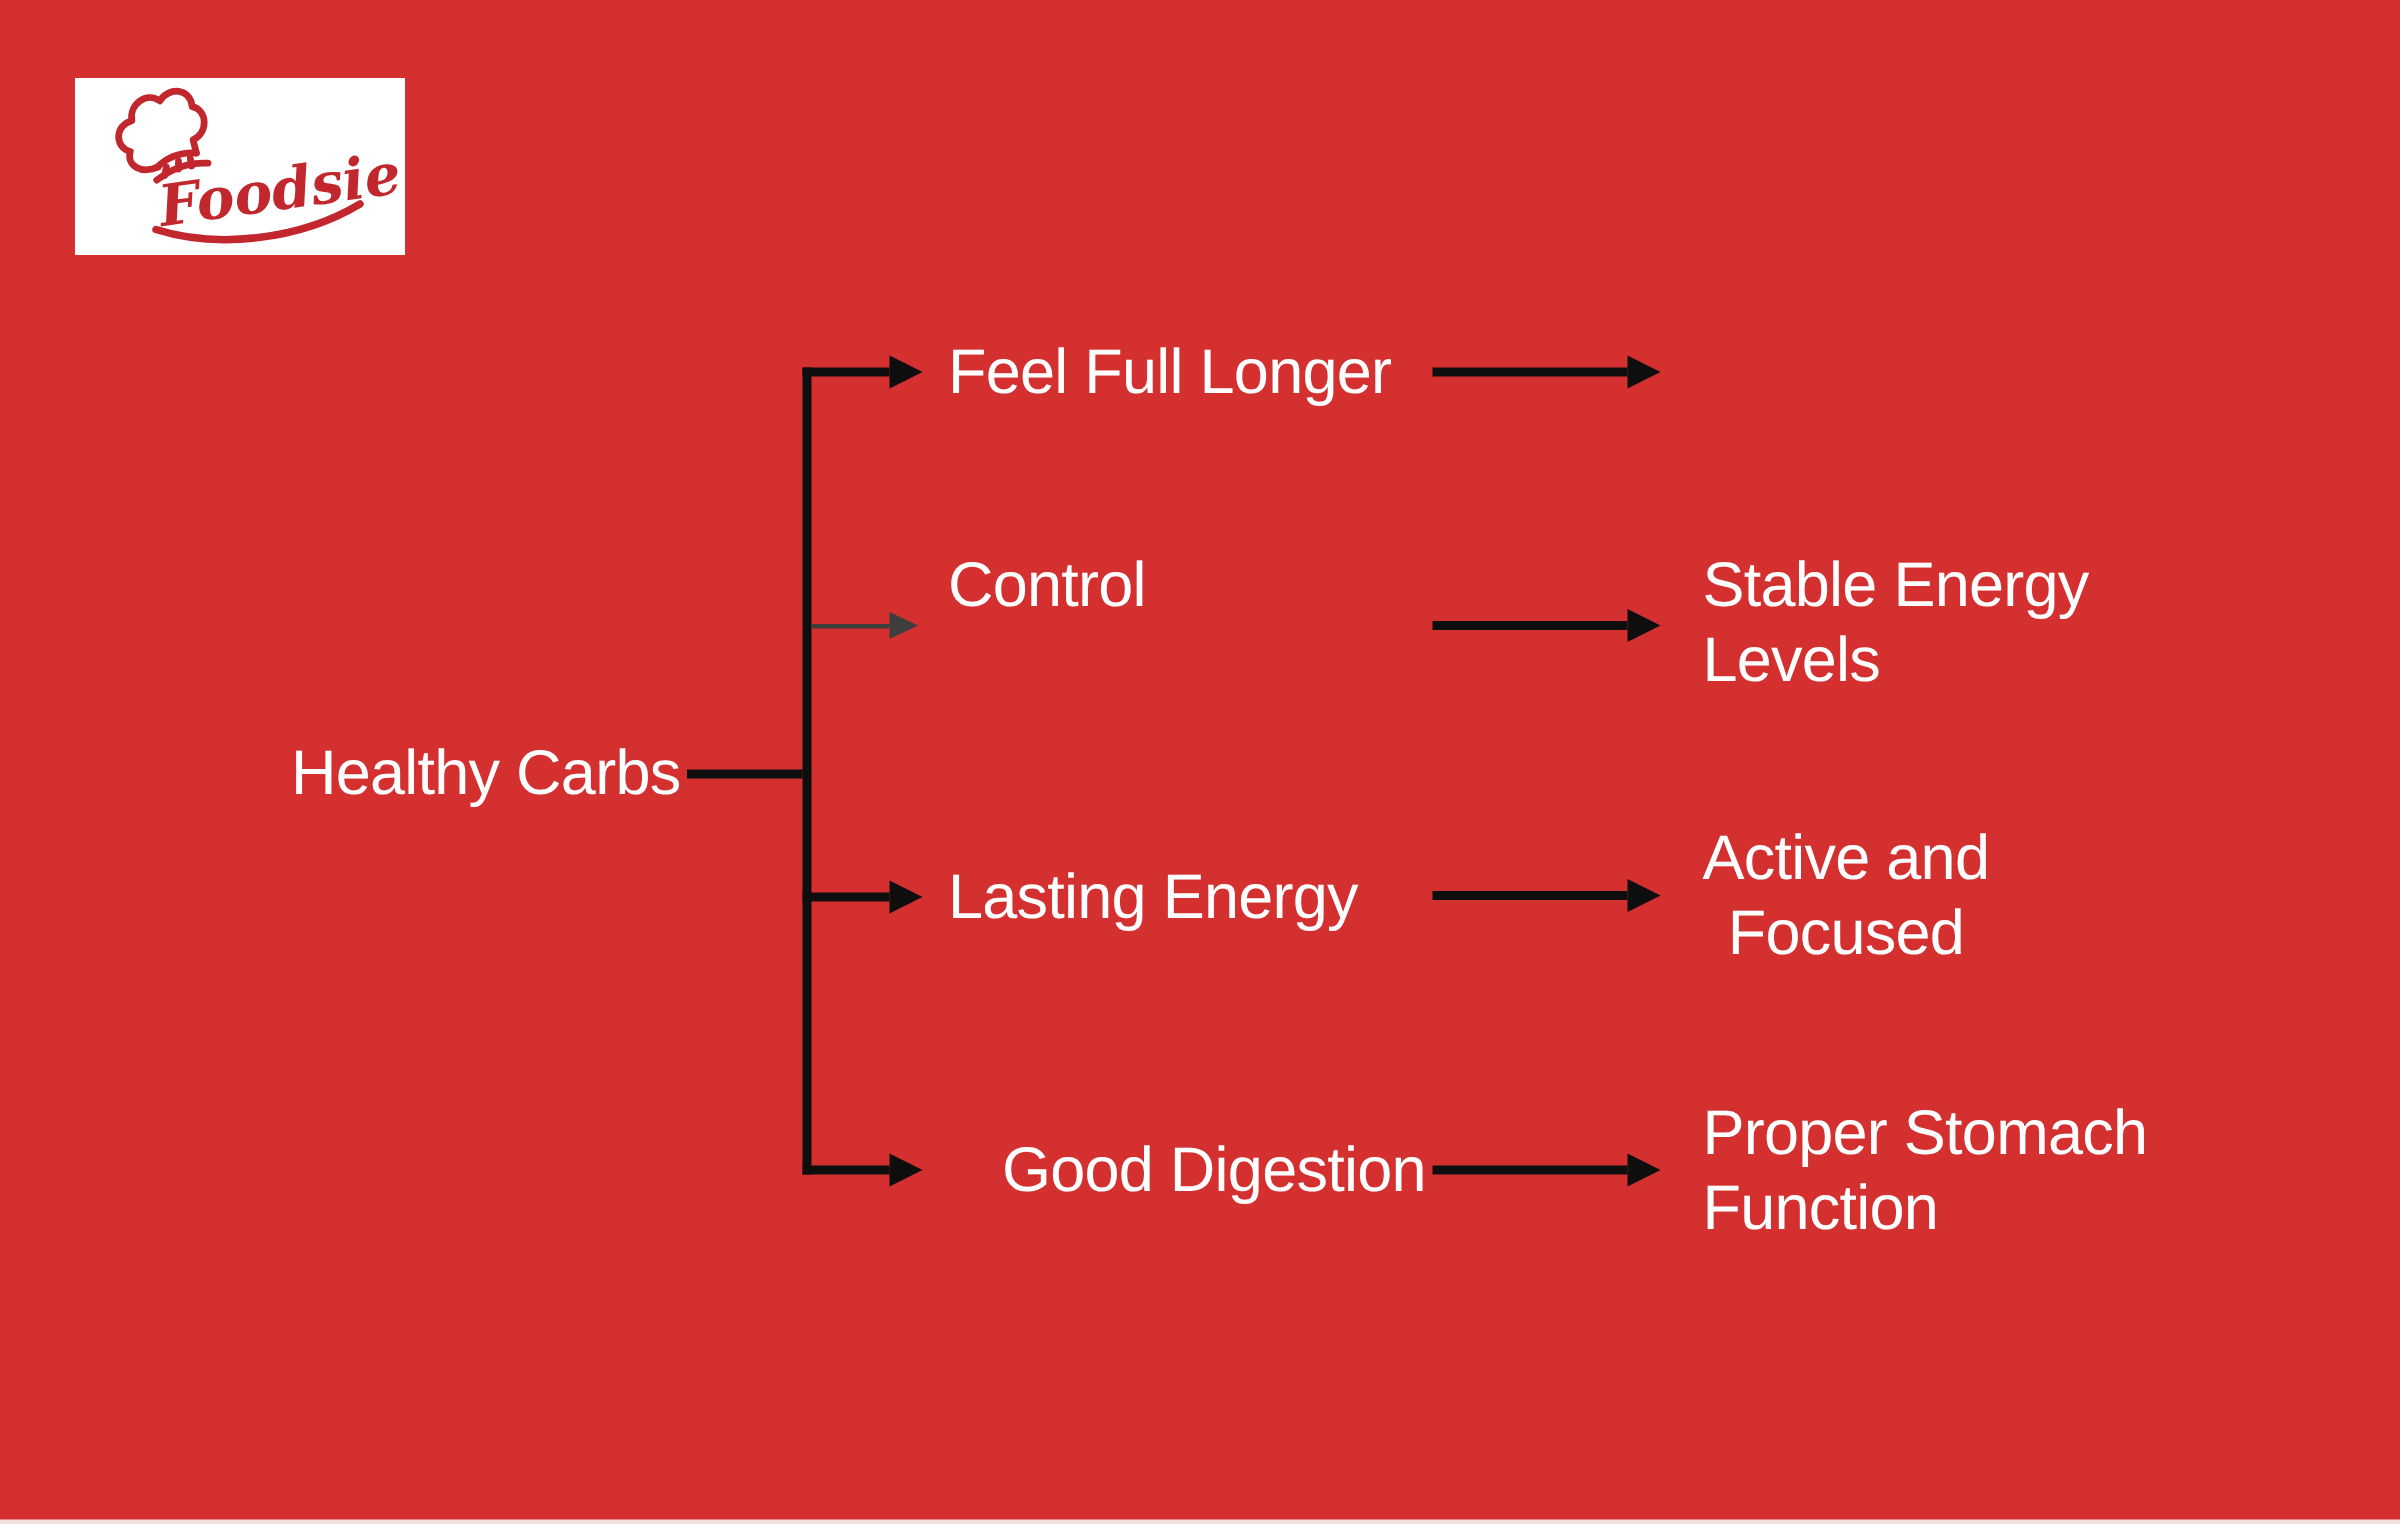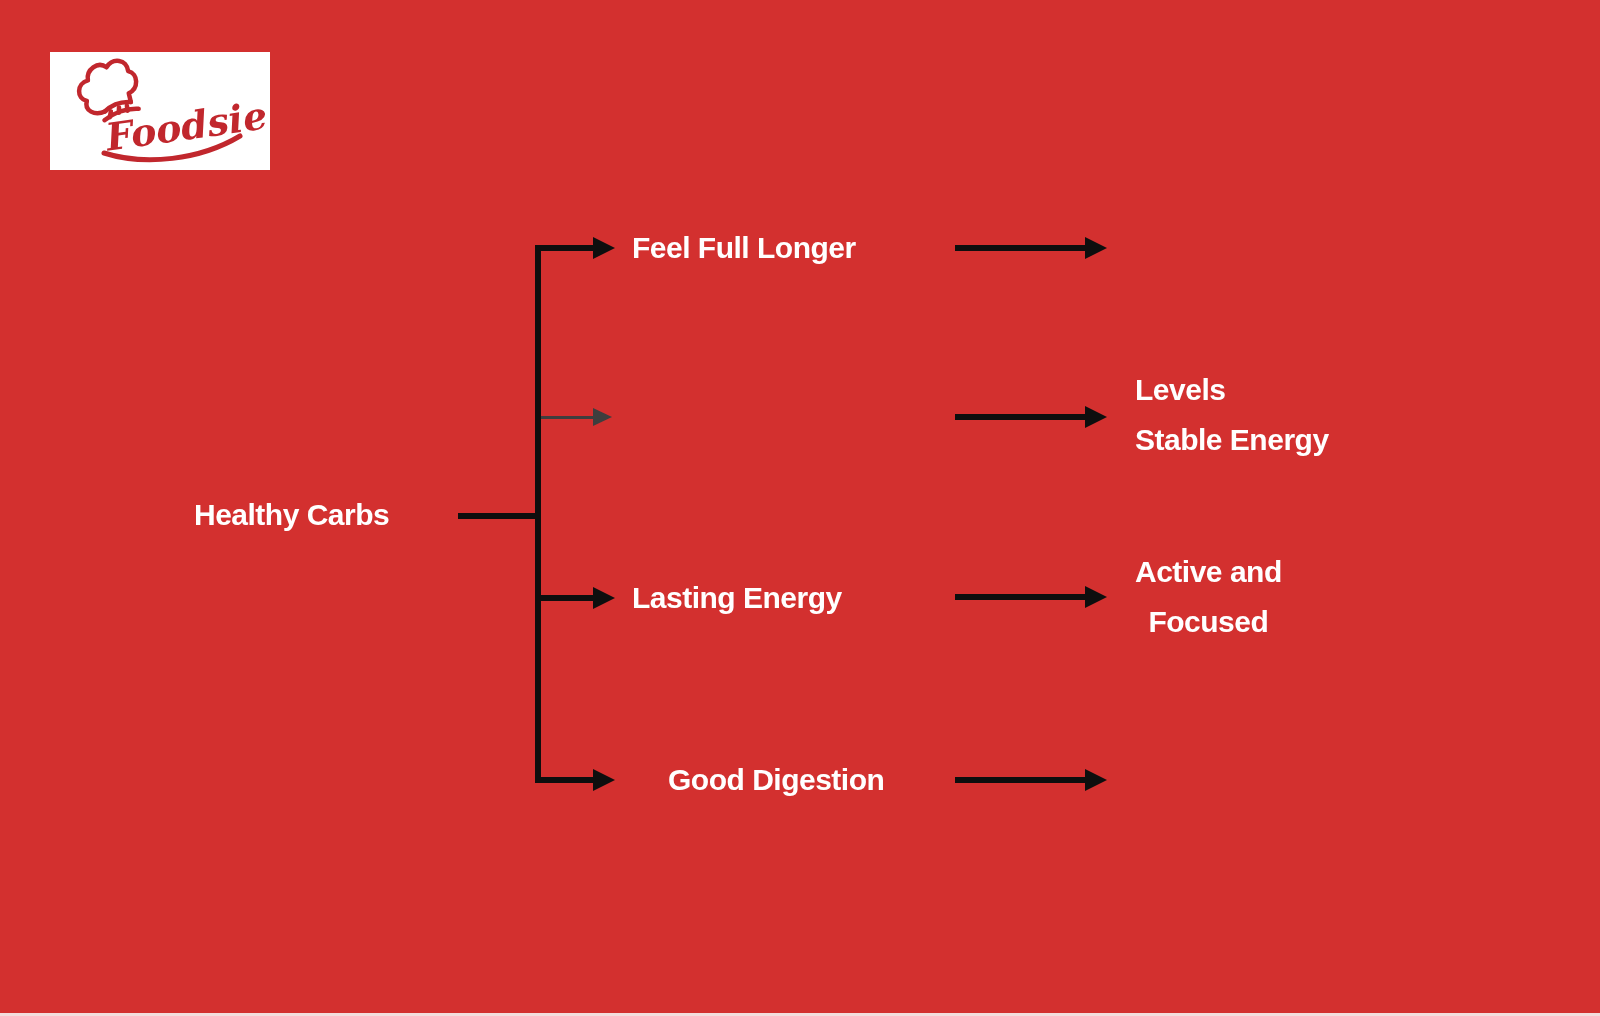--- a/index.html
+++ b/index.html
@@ -18,22 +18,22 @@
     position: absolute;
     left: 50px; top: 52px;
     width: 220px; height: 118px;
     background: #ffffff;
   }
 
   
   .node-label {
     position: absolute;
     color: #ffffff;
-    font-weight: bold;
-    font-size: 30px;
+    font-weight: normal;
+    font-size: 42px;
     line-height: 50px;
     letter-spacing: -0.5px;
   }
   .node-label .line { display: block; white-space: nowrap; }
 
   
   .h-line {
     position: absolute;
     height: 6px;
     background: #0e0e0e;
@@ -94,26 +94,27 @@
   <div class="arrow-head" style="left:593px; top:237px;"></div>
   <div class="node-label" style="left:632px; top:223px;">
     <span class="line">Feel Full Longer</span>
   </div>
   <div class="h-line" style="left:955px; top:245px; width:130px;"></div>
   <div class="arrow-head" style="left:1085px; top:237px;"></div>
 
   <div class="h-line gray" style="left:541px; top:416px; width:52px;"></div>
   <div class="arrow-head gray" style="left:593px; top:408px;"></div>
   <div class="node-label" style="left:632px; top:365px;">
+    <span class="line">Control</span>
   </div>
   <div class="h-line" style="left:955px; top:414px; width:130px;"></div>
   <div class="arrow-head" style="left:1085px; top:406px;"></div>
   <div class="node-label" style="left:1135px; top:365px;">
+    <span class="line">Stable Energy</span>
     <span class="line">Levels</span>
-    <span class="line">Stable Energy</span>
   </div>
 
   <div class="h-line" style="left:535px; top:595px; width:58px;"></div>
   <div class="arrow-head" style="left:593px; top:587px;"></div>
   <div class="node-label" style="left:632px; top:573px;">
     <span class="line">Lasting Energy</span>
   </div>
   <div class="h-line" style="left:955px; top:594px; width:130px;"></div>
   <div class="arrow-head" style="left:1085px; top:586px;"></div>
   <div class="node-label" style="left:1135px; top:547px;text-align:center;">
@@ -121,15 +122,19 @@
     <span class="line">Focused</span>
   </div>
 
   <div class="h-line" style="left:535px; top:777px; width:58px;"></div>
   <div class="arrow-head" style="left:593px; top:769px;"></div>
   <div class="node-label" style="left:632px; top:755px;margin-left:36px;">
     <span class="line">Good Digestion</span>
   </div>
   <div class="h-line" style="left:955px; top:777px; width:130px;"></div>
   <div class="arrow-head" style="left:1085px; top:769px;"></div>
+  <div class="node-label" style="left:1135px; top:730px;">
+    <span class="line">Proper Stomach</span>
+    <span class="line">Function</span>
+  </div>
 
   <div class="bottom-edge"></div>
 </div>
 
 </body></html>

